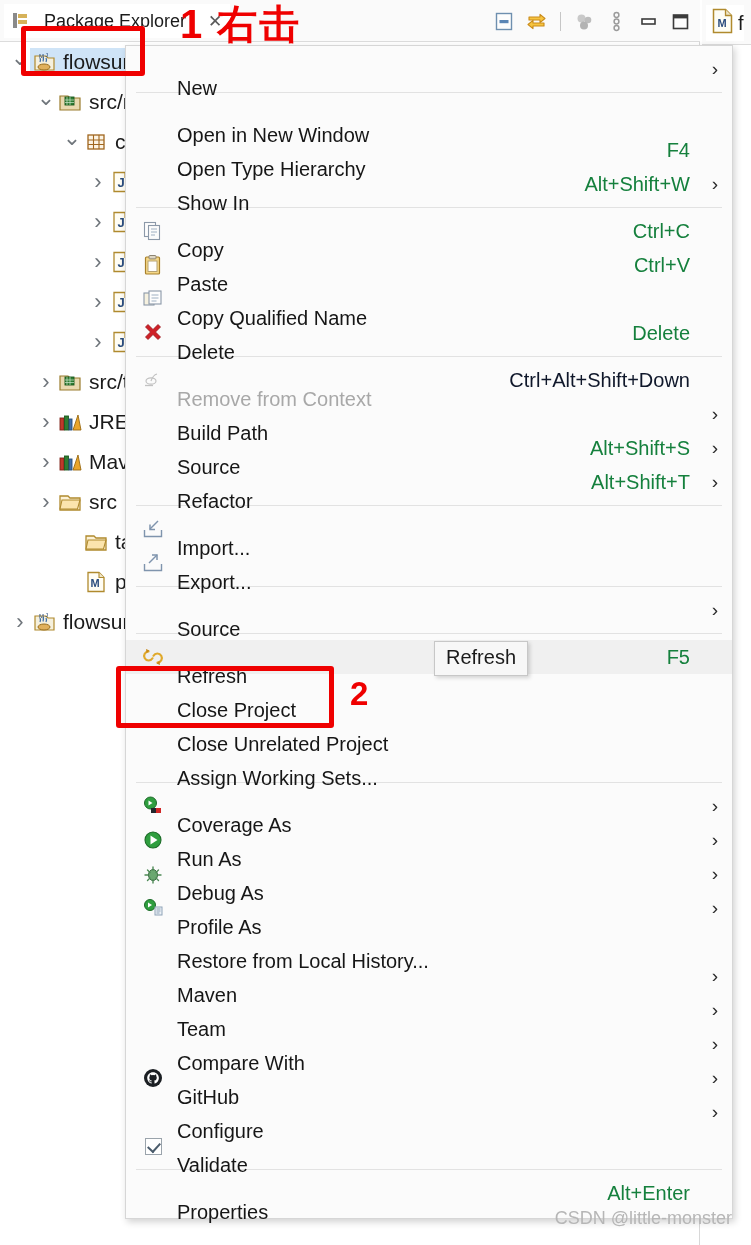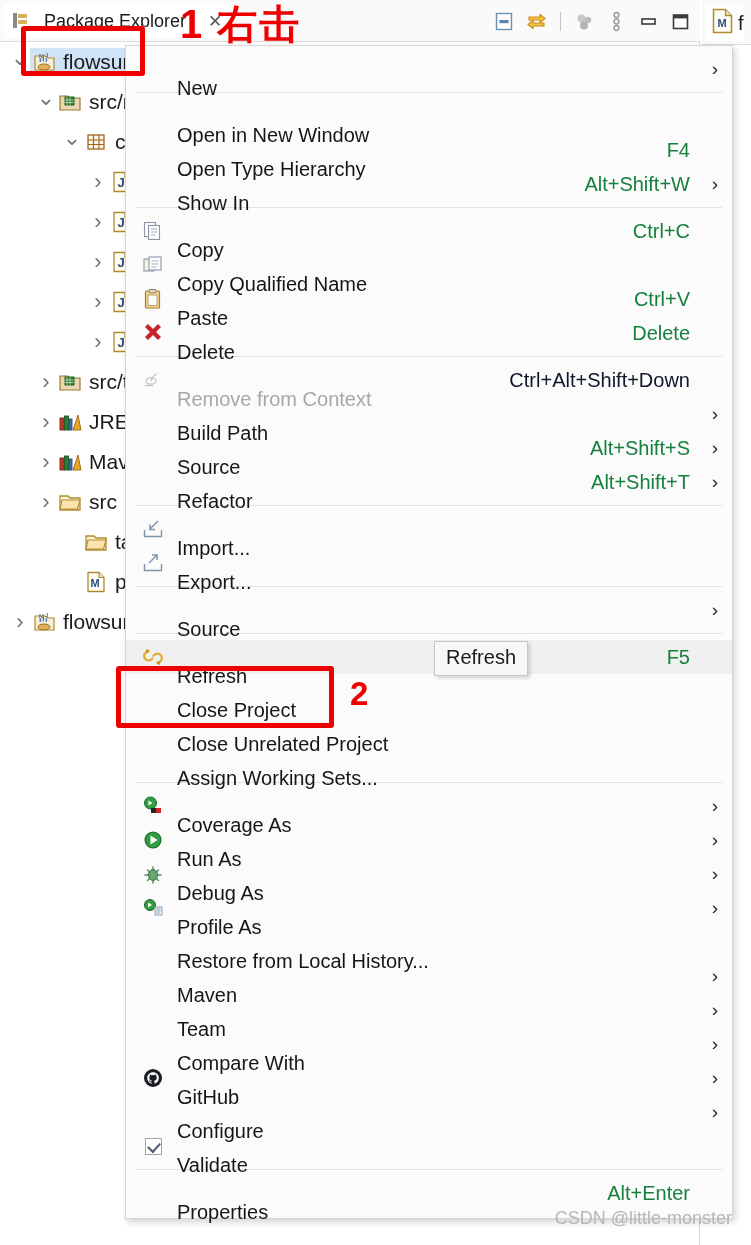--- a/index.html
+++ b/index.html
@@ -556,39 +556,39 @@
             <path d="M9 9 h6 M9 12 h6 M9 15 h4" stroke="#9fb0c2" stroke-width="1"></path>
           </svg>
         </span>
         <span class="mi-label">Copy</span>
         <span class="mi-accel">Ctrl+C</span>
         <span class="mi-arrow empty">›</span>
       </div>
       <div class="mi">
         <span class="mi-ico">
           <svg width="22" height="22" viewBox="0 0 22 22">
+            <rect x="3.5" y="3" width="14" height="17" rx="1" fill="#f5d889" stroke="#a8802a" stroke-width="1.2"></rect>
+            <rect x="7" y="1.5" width="7" height="3.4" rx="0.8" fill="#ddd6c4" stroke="#8d8471" stroke-width="1"></rect>
+            <rect x="6" y="7" width="9" height="10.5" fill="#fefefe" stroke="#b6a273" stroke-width="1"></rect>
+          </svg>
+        </span>
+        <span class="mi-label">Paste</span>
+        <span class="mi-accel">Ctrl+V</span>
+        <span class="mi-arrow empty">›</span>
+      </div>
+      <div class="mi">
+        <span class="mi-ico">
+          <svg width="22" height="22" viewBox="0 0 22 22">
             <rect x="2" y="5" width="10" height="12" fill="#f6f1df" stroke="#8b98a8" stroke-width="1.1"></rect>
             <rect x="7" y="3" width="12" height="13" fill="#fdfdfd" stroke="#8b98a8" stroke-width="1.1"></rect>
             <path d="M9.5 7 h7 M9.5 10 h7 M9.5 13 h5" stroke="#9fb0c2" stroke-width="1"></path>
           </svg>
         </span>
         <span class="mi-label">Copy Qualified Name</span>
         <span class="mi-accel"></span>
-        <span class="mi-arrow empty">›</span>
-      </div>
-      <div class="mi">
-        <span class="mi-ico">
-          <svg width="22" height="22" viewBox="0 0 22 22">
-            <rect x="3.5" y="3" width="14" height="17" rx="1" fill="#f5d889" stroke="#a8802a" stroke-width="1.2"></rect>
-            <rect x="7" y="1.5" width="7" height="3.4" rx="0.8" fill="#ddd6c4" stroke="#8d8471" stroke-width="1"></rect>
-            <rect x="6" y="7" width="9" height="10.5" fill="#fefefe" stroke="#b6a273" stroke-width="1"></rect>
-          </svg>
-        </span>
-        <span class="mi-label">Paste</span>
-        <span class="mi-accel">Ctrl+V</span>
         <span class="mi-arrow empty">›</span>
       </div>
       <div class="mi">
         <span class="mi-ico">
           <svg width="22" height="22" viewBox="0 0 22 22">
             <path d="M3.5 5 L6 2.5 L11 7.5 L16 2.5 L18.5 5 L13.5 10 L18.5 15 L16 17.5 L11 12.5 L6 17.5 L3.5 15 L8.5 10z" fill="#cf2027" stroke="#99141a" stroke-width="0.8" stroke-linejoin="round"></path>
           </svg>
         </span>
         <span class="mi-label">Delete</span>
         <span class="mi-accel">Delete</span>

